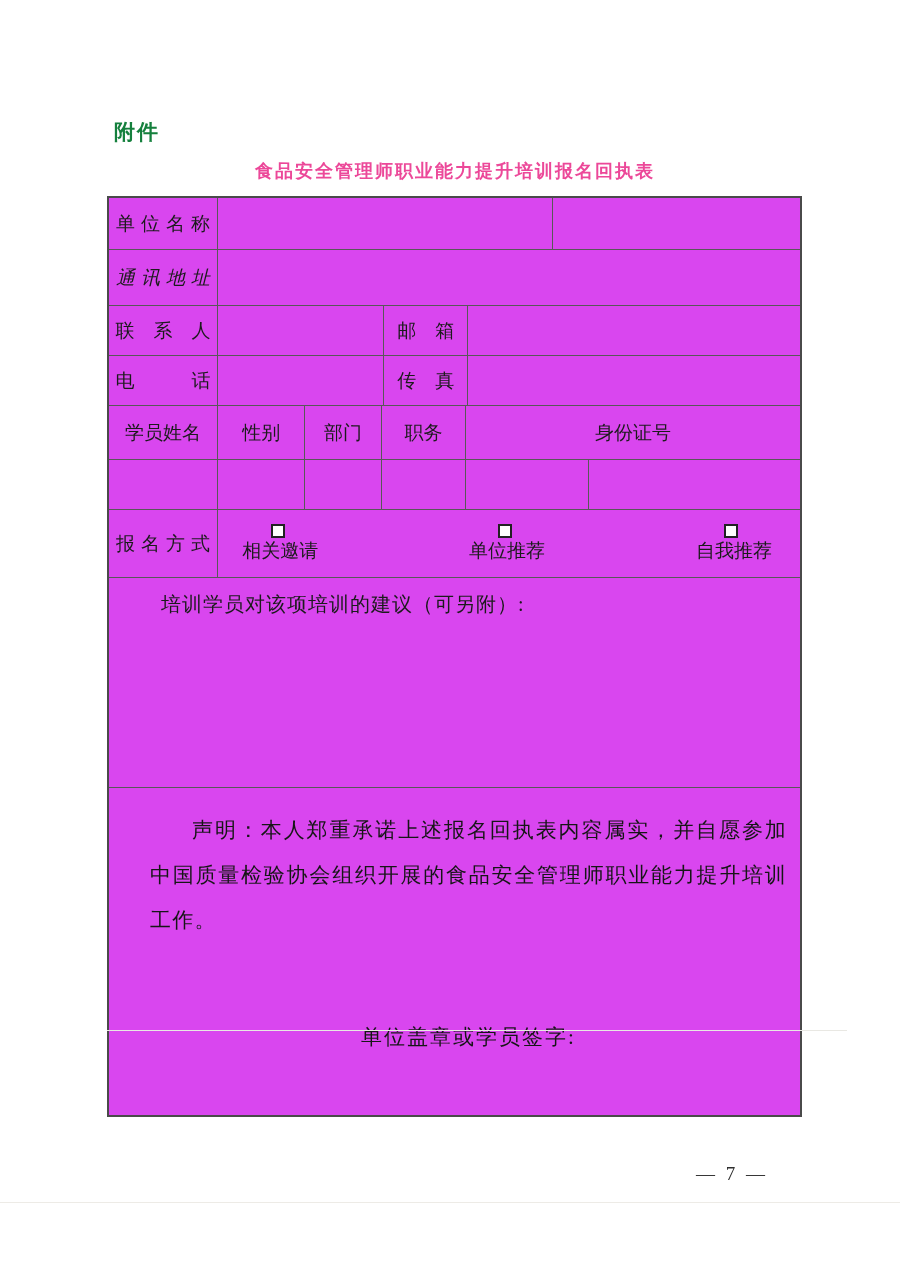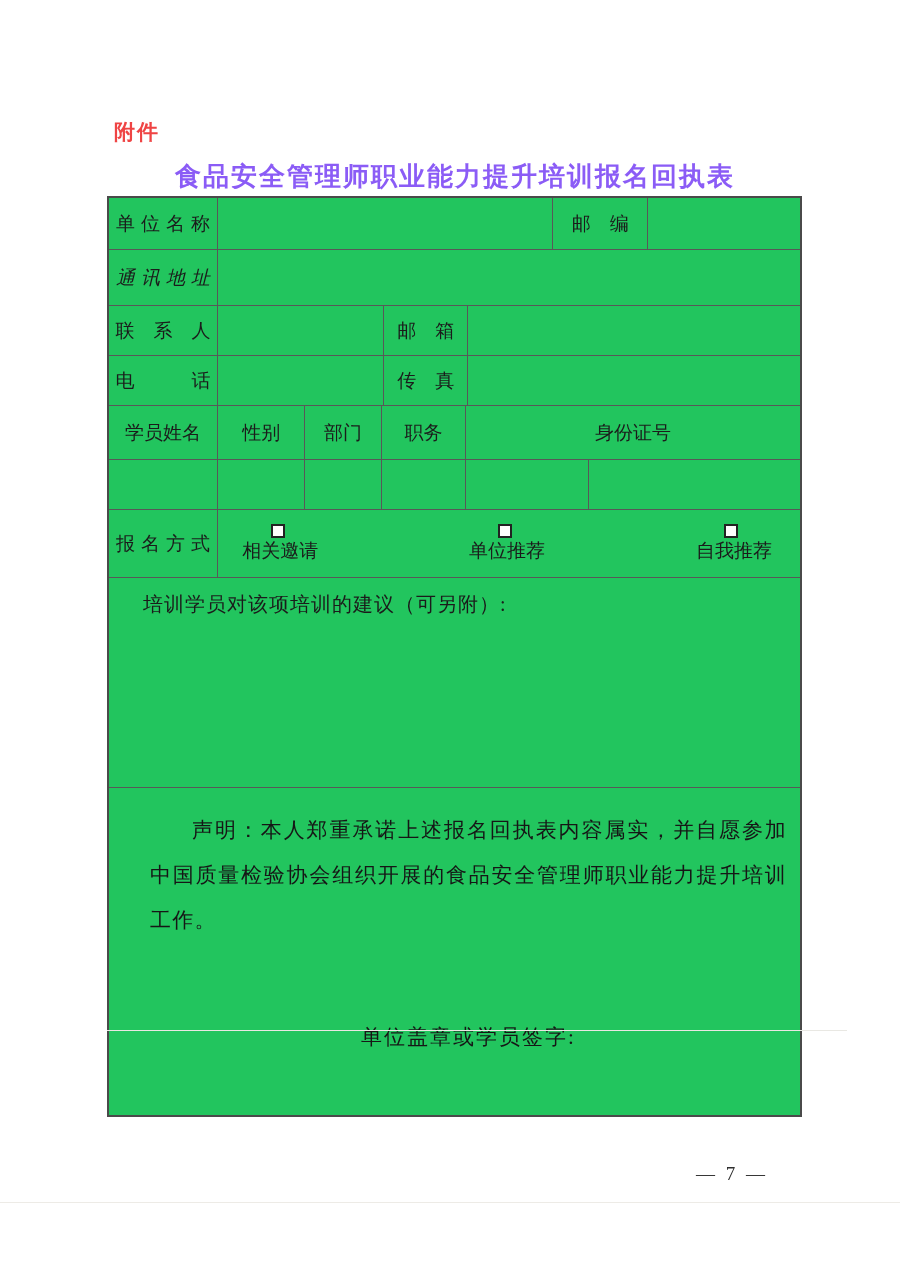--- a/index.html
+++ b/index.html
@@ -3,30 +3,30 @@
 <meta charset="utf-8">
 <style>
   html,body{margin:0;padding:0;}
   body{
     width:900px;height:1273px;position:relative;background:#ffffff;
     font-family:"Liberation Serif","DejaVu Serif",serif;color:#1d1d1d;
     overflow:hidden;
   }
   .attachment{
     position:absolute;left:114px;top:118px;font-size:21px;font-weight:bold;
-    letter-spacing:2px;color:#ef4444;
+    letter-spacing:2px;color:#15803d;
   }
   .title{
     position:absolute;left:80px;top:159px;width:750px;text-align:center;
-    font-size:26px;font-weight:bold;letter-spacing:2px;color:#8b5cf6;
+    font-size:18px;font-weight:bold;letter-spacing:2px;color:#ec4899;
   }
   .tbl{
     position:absolute;left:107px;top:196px;width:695px;height:921px;
     border:2px solid #4a4a4a;display:flex;flex-direction:column;
-    background:#22c55e;box-sizing:border-box;
+    background:#d946ef;box-sizing:border-box;
   }
   .row{display:flex;border-bottom:1px solid #585858;flex:none;}
   .row.grow{flex:1;border-bottom:none;margin-left:28px;}
   .cell{
     border-right:1px solid #585858;box-sizing:border-box;display:flex;
     align-items:center;overflow:hidden;flex:none;
   }
   .cell.last{border-right:none;flex:1;}
   .cell.ctr{justify-content:center;}
   .lab{font-size:19px;white-space:pre;color:#1b1b1b;}
@@ -34,21 +34,21 @@
   .hdr{font-size:19px;white-space:pre;color:#1b1b1b;}
   .opts{
     display:flex;justify-content:space-between;align-items:center;
     padding:0 28px 0 24px;
   }
   .opt{display:flex;align-items:center;font-size:19px;color:#1b1b1b;flex-direction:column;}
   .cb{
     width:14px;height:14px;border:2px solid #222;box-sizing:border-box;
     margin-right:5px;background:#fefefd;flex:none;
   }
-  .suggest-cell{align-items:flex-start;padding:13px 20px 0 34px;}
+  .suggest-cell{align-items:flex-start;padding:13px 20px 0 52px;}
   .suggest-cell .lab{font-size:20px;letter-spacing:1px;}
   .decl-cell{display:block;padding:0 13px;position:relative;}
   .decl{
     margin:20px 0 0 0;font-size:21px;line-height:45px;text-indent:2em;
     text-align:justify;letter-spacing:1.2px;color:#161616;
   }
   .sig{
     margin-top:80px;text-align:center;font-size:21px;letter-spacing:2px;
     line-height:28px;color:#161616;
   }
@@ -76,23 +76,20 @@
 
 <div class="title">食品安全管理师职业能力提升培训报名回执表</div>
 
 <div class="tbl">
 
   <div class="row" style="height:51px;">
     <div class="cell ctr" style="width:15.8%;">
       <span class="lab l4">单位名称</span>
     </div>
     <div class="cell" style="width:48.5%;"></div>
-    <div class="cell ctr" style="width:13.7%;">
-      <span class="lab">邮　编</span>
-    </div>
     <div class="cell last"></div>
   </div>
 
   <div class="row" style="height:55px;">
     <div class="cell ctr" style="width:15.8%;font-style:italic;">
       <span class="lab l4">通讯地址</span>
     </div>
     <div class="cell last"></div>
   </div>
 

